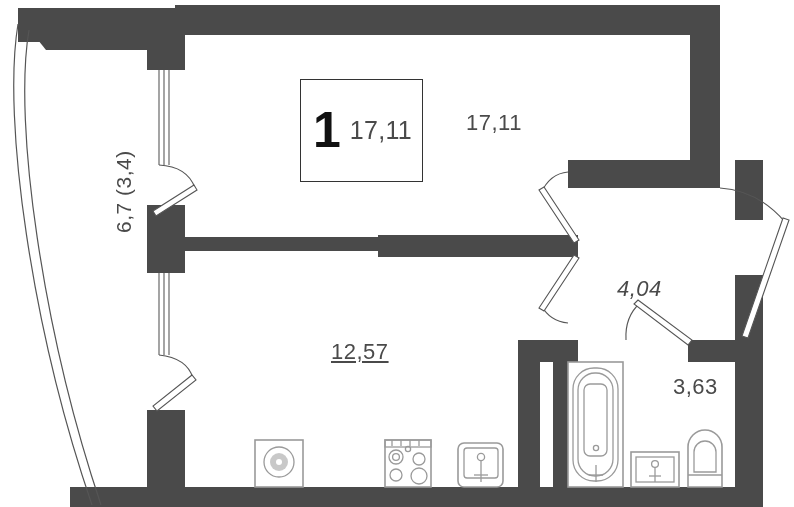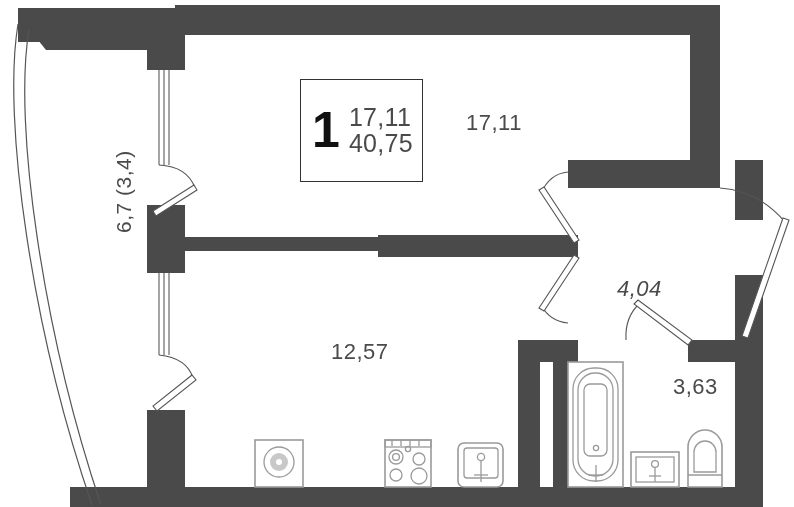--- a/index.html
+++ b/index.html
@@ -227,31 +227,30 @@
         <path class="fixture-thin" d="M 694,472 L 694,452 A 11,11 0 0 1 716,452 L 716,472 Z"></path>
         <line class="fixture-thin" x1="688" y1="475" x2="722" y2="475"></line>
       </g>
 
     </g>
 
   </svg>
 
   <div class="area-label" id="label-living" style="left:466px; top:110px;">17,11</div>
 
-  <div class="area-label" id="label-kitchen" style="left:331px; top:339px;">12,57</div>
+  <div class="area-label" id="label-kitchen" style="left:331px; top:339px;text-decoration:underline;">12,57</div>
 
   <div class="area-label" id="label-hall" style="left:617px; top:276px;font-style:italic;">4,04</div>
 
   <div class="area-label" id="label-bath" style="left:673px; top:374px;">3,63</div>
 
   <div class="area-label" id="label-balcony" style="left:112px; top:233px;">6,7 (3,4)</div>
 
   <div id="info-box">
     <div id="info-inner">
       <div id="rooms-count">1</div>
       <div id="areas-stack">
         <span>17,11</span>
-        <span>40,75</span>
       </div>
     </div>
   </div>
 
 </div>
 
 </body></html>

